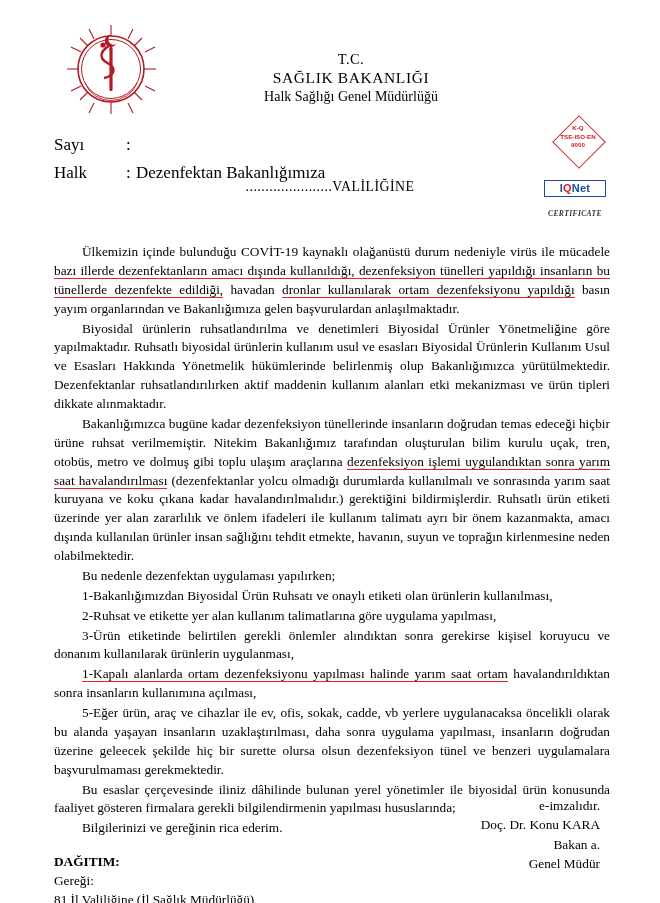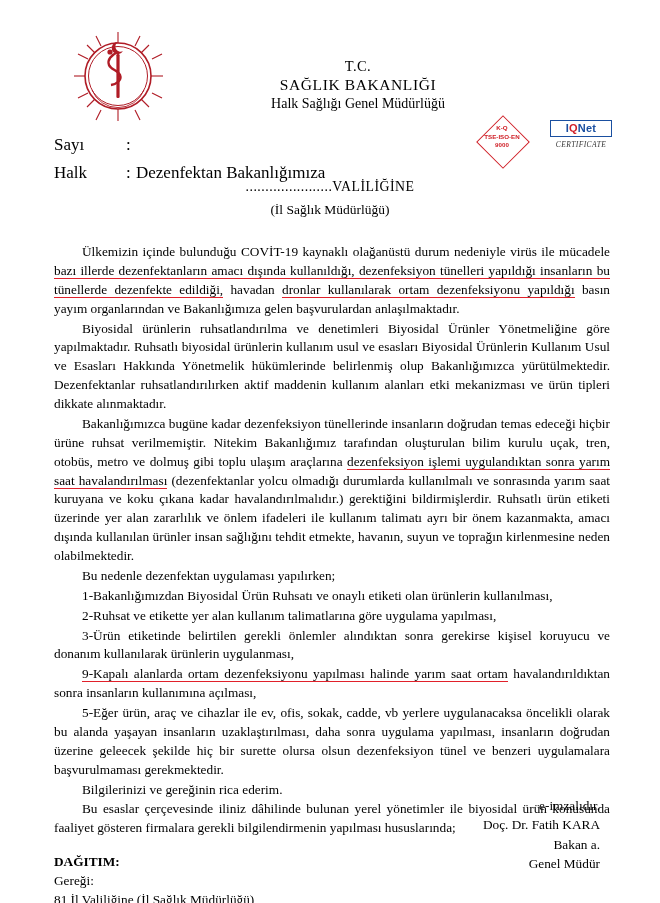--- a/index.html
+++ b/index.html
@@ -12,21 +12,21 @@
     height: 903px;
     position: relative;
     font-family: "Liberation Serif", serif;
     color: #000;
     overflow: hidden;
   }
   .page {
     position: relative;
     width: 660px;
     height: 903px;
-    padding: 18px;
+    padding: 11px;
     box-sizing: border-box;
   }
 
   
   .header {
     position: relative;
     height: 120px;
   }
   .emblem {
     position: absolute;
@@ -56,20 +56,21 @@
   }
 
   
   .certs {
     position: absolute;
     right: 48px;
     top: 120px;
     display: flex;
     gap: 14px;
     align-items: flex-start;
+    flex-direction: column;
   }
   .cert-tse {
     width: 68px;
     height: 46px;
     position: relative;
   }
   .cert-tse .diamond {
     position: absolute;
     left: 50%;
     top: 50%;
@@ -106,22 +107,23 @@
     letter-spacing: 0.2px;
   }
   .cert-iqnet .iq-box .q {
     color: #d02028;
   }
   .cert-iqnet .iq-sub {
     font-family: "Liberation Serif", serif;
     font-style: italic;
     font-size: 7.5px;
     color: #333;
-    margin-top: 3px;
+    margin-top: 12px;
     letter-spacing: 0.4px;
+    font-weight: bold;
   }
 
   
   .meta {
     position: absolute;
     left: 54px;
     top: 131px;
     font-size: 17px;
     line-height: 1.62;
   }
@@ -278,45 +280,44 @@
     </div>
     <div class="meta-row">
       <span class="meta-label">Halk</span>
       <span class="meta-colon">:</span>
       <span>Dezenfektan Bakanlığımıza</span>
     </div>
   </div>
 
   <div class="addressee">
     <div class="dots">......................VALİLİĞİNE</div>
-    <div class="sub">(İl Sağlık Müdürlüğü)</div>
   </div>
 
   <div class="body-text">
     <p><span>Ülkemizin içinde bulunduğu COVİT-19 kaynaklı olağanüstü durum nedeniyle virüs ile mücadele </span><span class="u-red">bazı illerde dezenfektanların amacı dışında kullanıldığı, dezenfeksiyon tünelleri yapıldığı insanların bu tünellerde dezenfekte edildiği,</span><span> havadan </span><span class="u-red">dronlar kullanılarak ortam dezenfeksiyonu yapıldığı</span><span> basın yayım organlarından ve Bakanlığımıza gelen başvurulardan anlaşılmaktadır.</span></p>
 
     <p>Biyosidal ürünlerin ruhsatlandırılma ve denetimleri Biyosidal Ürünler Yönetmeliğine göre yapılmaktadır. Ruhsatlı biyosidal ürünlerin kullanım usul ve esasları Biyosidal Ürünlerin Kullanım Usul ve Esasları Hakkında Yönetmelik hükümlerinde belirlenmiş olup Bakanlığımızca yürütülmektedir. Dezenfektanlar ruhsatlandırılırken aktif maddenin kullanım alanları etki mekanizması ve ürün tipleri dikkate alınmaktadır.</p>
 
     <p><span>Bakanlığımızca bugüne kadar dezenfeksiyon tünellerinde insanların doğrudan temas edeceği hiçbir ürüne ruhsat verilmemiştir. Nitekim Bakanlığımız tarafından oluşturulan bilim kurulu uçak, tren, otobüs, metro ve dolmuş gibi toplu ulaşım araçlarına </span><span class="u-red">dezenfeksiyon işlemi uygulandıktan sonra yarım saat havalandırılması</span><span> (dezenfektanlar yolcu olmadığı durumlarda kullanılmalı ve sonrasında yarım saat kuruyana ve koku çıkana kadar havalandırılmalıdır.) gerektiğini bildirmişlerdir. Ruhsatlı ürün etiketi üzerinde yer alan zararlılık ve önlem ifadeleri ile kullanım talimatı ayrı bir önem kazanmakta, amacı dışında kullanılan ürünler insan sağlığını tehdit etmekte, havanın, suyun ve toprağın kirlenmesine neden olabilmektedir.</span></p>
 
     <p>Bu nedenle dezenfektan uygulaması yapılırken;</p>
 
     <p class="item">1-Bakanlığımızdan Biyosidal Ürün Ruhsatı ve onaylı etiketi olan ürünlerin kullanılması,</p>
     <p class="item">2-Ruhsat ve etikette yer alan kullanım talimatlarına göre uygulama yapılması,</p>
     <p class="item">3-Ürün etiketinde belirtilen gerekli önlemler alındıktan sonra gerekirse kişisel koruyucu ve donanım kullanılarak ürünlerin uygulanması,</p>
-    <p class="item"><span class="u-red">9-Kapalı alanlarda ortam dezenfeksiyonu yapılması halinde yarım saat ortam</span><span> havalandırıldıktan sonra insanların kullanımına açılması,</span></p>
+    <p class="item"><span class="u-red">1-Kapalı alanlarda ortam dezenfeksiyonu yapılması halinde yarım saat ortam</span><span> havalandırıldıktan sonra insanların kullanımına açılması,</span></p>
     <p class="item">5-Eğer ürün, araç ve cihazlar ile ev, ofis, sokak, cadde, vb yerlere uygulanacaksa öncelikli olarak bu alanda yaşayan insanların uzaklaştırılması, daha sonra uygulama yapılması, insanların doğrudan üzerine geleecek şekilde hiç bir surette olursa olsun dezenfeksiyon tünel ve benzeri uygulamalara başvurulmaması gerekmektedir.</p>
 
+    <p>Bu esaslar çerçevesinde iliniz dâhilinde bulunan yerel yönetimler ile biyosidal ürün konusunda faaliyet gösteren firmalara gerekli bilgilendirmenin yapılması hususlarında;</p>
     <p>Bilgilerinizi ve gereğinin rica ederim.</p>
-    <p>Bu esaslar çerçevesinde iliniz dâhilinde bulunan yerel yönetimler ile biyosidal ürün konusunda faaliyet gösteren firmalara gerekli bilgilendirmenin yapılması hususlarında;</p>
   </div>
 
   <div class="signature">
     <div>e-imzalıdır.</div>
-    <div>Doç. Dr. Fatih KARA</div>
+    <div>Doç. Dr. Konu KARA</div>
     <div>Bakan a.</div>
     <div>Genel Müdür</div>
   </div>
 
   <div class="distribution">
     <div class="title">DAĞITIM:</div>
     <div>Gereği:</div>
     <div>81 İl Valiliğine (İl Sağlık Müdürlüğü)</div>
   </div>
 

